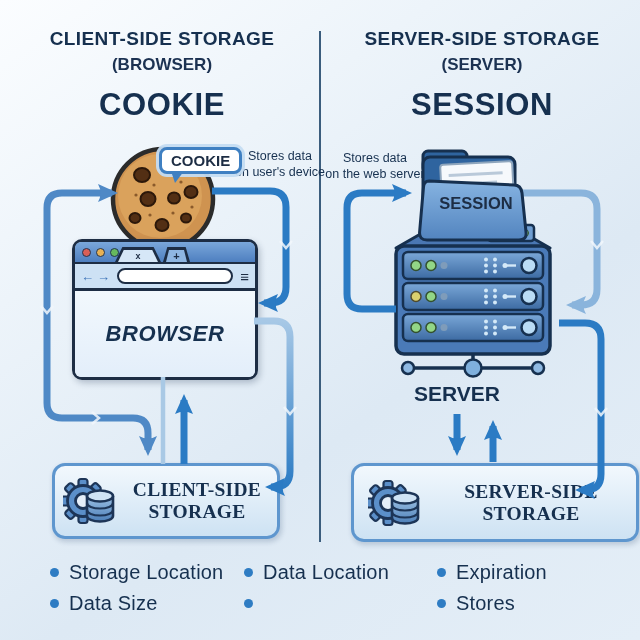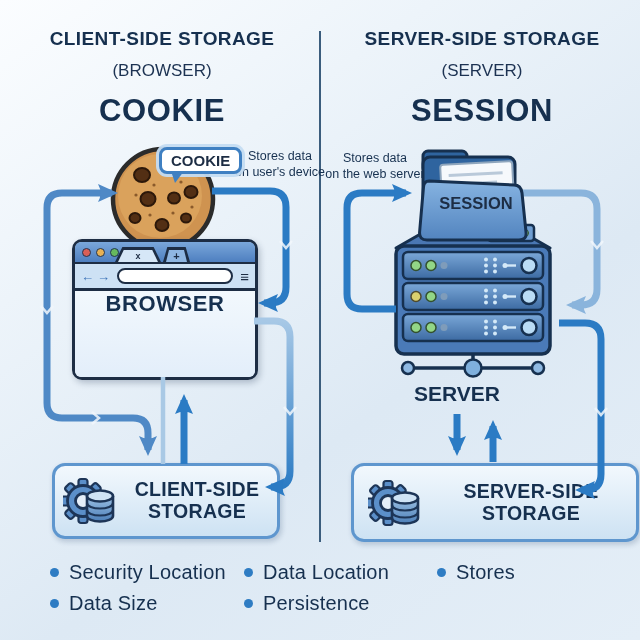--- a/index.html
+++ b/index.html
@@ -3,21 +3,21 @@
 <meta charset="utf-8">
 <style>
   html,body{margin:0;padding:0;}
   body{font-family:"Liberation Sans", sans-serif;}
   .canvas{position:relative;width:640px;height:640px;overflow:hidden;
     background:linear-gradient(145deg,#fbfdff 0%,#edf4fa 28%,#dde9f4 62%,#e4eef7 100%);}
   
   .phead{position:absolute;top:28px;width:324px;text-align:center;color:#16304f;z-index:2;}
   .phead.left{left:0;} .phead.right{left:320px;}
   .h1{font-size:19px;font-weight:800;letter-spacing:.4px;}
-  .h2{font-size:17px;font-weight:400;margin-top:11px;color:#1c3252;}
+  .h2{font-size:17px;font-weight:700;margin-top:5px;color:#1c3252;}
   .big{font-size:31px;font-weight:800;margin-top:12px;letter-spacing:.6px;}
   
   .divider{position:absolute;left:319px;top:31px;width:2px;height:511px;background:#3b5d7d;z-index:1;}
   
   .note{position:absolute;font-size:12.5px;font-weight:400;color:#16304f;text-align:center;line-height:1.25;z-index:2;}
   .note.nleft{left:228px;top:149px;width:104px;}
   .note.nright{left:322px;top:151px;width:106px;}
   
   .bubble{position:absolute;left:159px;top:147px;padding:2px 9px;background:#ffffff;
     border:3px solid #3f80c2;border-radius:8px;box-shadow:0 0 0 3px rgba(196,220,242,.95);
@@ -37,31 +37,31 @@
   .tab .t-inner{position:absolute;left:3px;right:3px;top:2.5px;bottom:0;
     clip-path:polygon(0 100%,15% 0,85% 0,100% 100%);display:flex;align-items:center;justify-content:center;
     font-weight:800;color:#1d2d44;}
   .tab.main{left:40px;width:46px;} .tab.main .t-inner{background:#d6e7f7;font-size:9px;}
   .tab.plus{left:88px;width:27px;} .tab.plus .t-inner{background:#8fb6e2;font-size:11px;}
   .b-toolbar{height:24px;background:#cde1f4;border-bottom:3px solid #1d2d44;
     display:flex;align-items:center;padding:0 6px;gap:3px;}
   .nav{color:#3e74b8;font-size:13px;font-weight:700;line-height:1;}
   .addr{flex:1;height:12px;background:#ffffff;border:2px solid #1d2d44;border-radius:8px;margin:0 4px;}
   .menu{color:#1d2d44;font-size:15px;font-weight:700;line-height:1;}
-  .b-content{flex:1;display:flex;justify-content:center;
-    background:linear-gradient(#f2f8fd,#e3eefa);border-radius:0 0 6px 6px;}
+  .b-content{flex:1;display:flex;align-items:center;justify-content:center;
+    background:linear-gradient(#f2f8fd,#e3eefa);border-radius:0 0 6px 6px;font-style:italic;}
   .b-content span{font-size:22px;font-weight:800;color:#16304f;letter-spacing:.6px;}
   
   .sbox{position:absolute;border:3px solid #5e96ce;border-radius:13px;
     background:linear-gradient(180deg,#f2f8fd,#cde2f3);box-shadow:1.5px 2.5px 5px rgba(30,60,100,.2);
     display:flex;align-items:center;z-index:2;}
   .sbox.sleft{left:52px;top:463px;width:214px;height:70px;padding-left:8px;gap:6px;}
   .sbox.sright{left:351px;top:463px;width:268px;height:73px;padding-left:14px;gap:10px;}
   .sbox-text{flex:1;text-align:center;font-weight:800;font-size:19.5px;color:#16304f;
-    line-height:1.12;letter-spacing:.3px;padding-right:8px;}
+    line-height:1.12;letter-spacing:.3px;padding-right:8px;font-family:Liberation Serif, serif;}
   
   .ill{position:absolute;}
   .cookie-svg{left:102px;top:137px;z-index:2;}
   .folder-svg{left:417px;top:141px;z-index:4;}
   .server-svg{left:383px;top:220px;z-index:2;}
   .folder-label{position:absolute;left:432px;top:194px;width:88px;text-align:center;
     font-size:16.5px;font-weight:800;color:#1d2d44;z-index:5;}
   .server-label{position:absolute;left:367px;top:382px;width:180px;text-align:center;
     font-size:21px;font-weight:800;color:#16304f;z-index:2;}
   .arrows{position:absolute;left:0;top:0;z-index:4;pointer-events:none;}
@@ -343,37 +343,40 @@
     </svg>
     <div class="sbox-text">
       <div>SERVER-SIDE</div>
       <div>STORAGE</div>
     </div>
   </div>
 
   <div class="fcol c1">
     <div class="fitem">
       <span class="fdot"></span>
-      <span class="flabel">Security Location</span>
+      <span class="flabel">Storage Location</span>
     </div>
     <div class="fitem">
       <span class="fdot"></span>
       <span class="flabel">Data Size</span>
     </div>
   </div>
   <div class="fcol c2">
     <div class="fitem">
       <span class="fdot"></span>
       <span class="flabel">Data Location</span>
     </div>
     <div class="fitem">
       <span class="fdot"></span>
-      <span class="flabel">Persistence</span>
     </div>
   </div>
   <div class="fcol c3">
     <div class="fitem">
       <span class="fdot"></span>
+      <span class="flabel">Expiration</span>
+    </div>
+    <div class="fitem">
+      <span class="fdot"></span>
       <span class="flabel">Stores</span>
     </div>
   </div>
 
 </div>
 
 </body></html>

